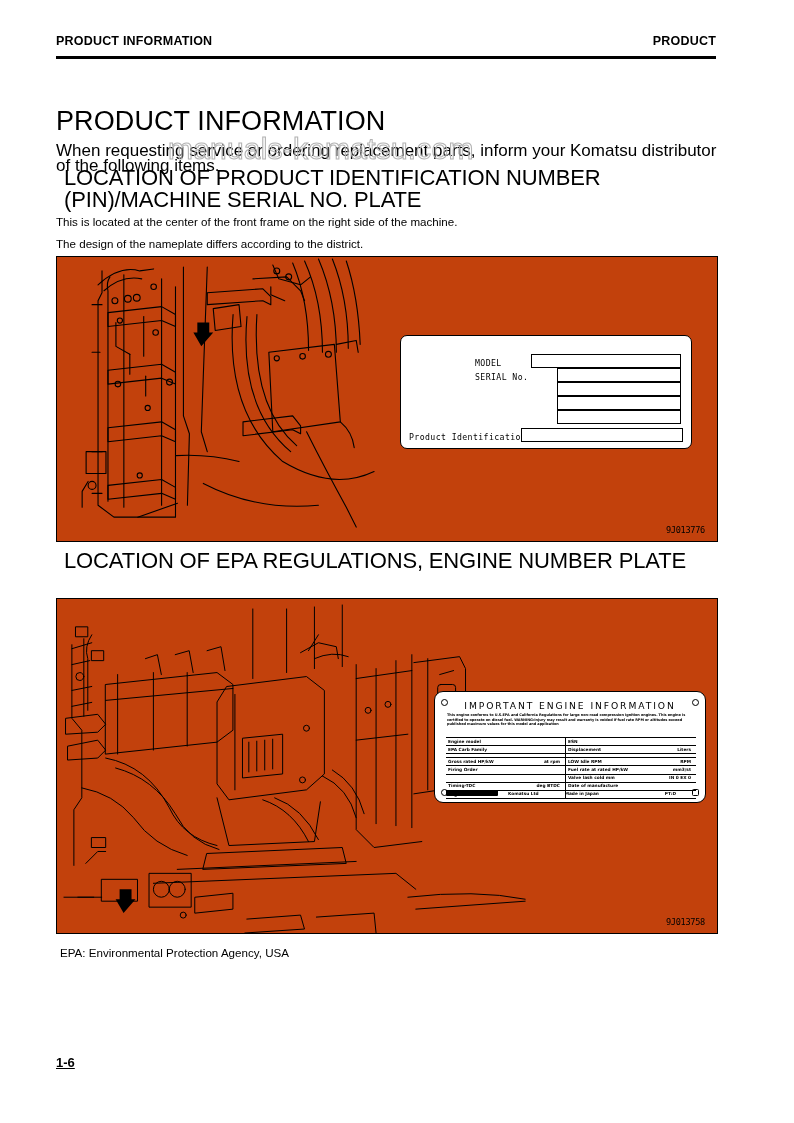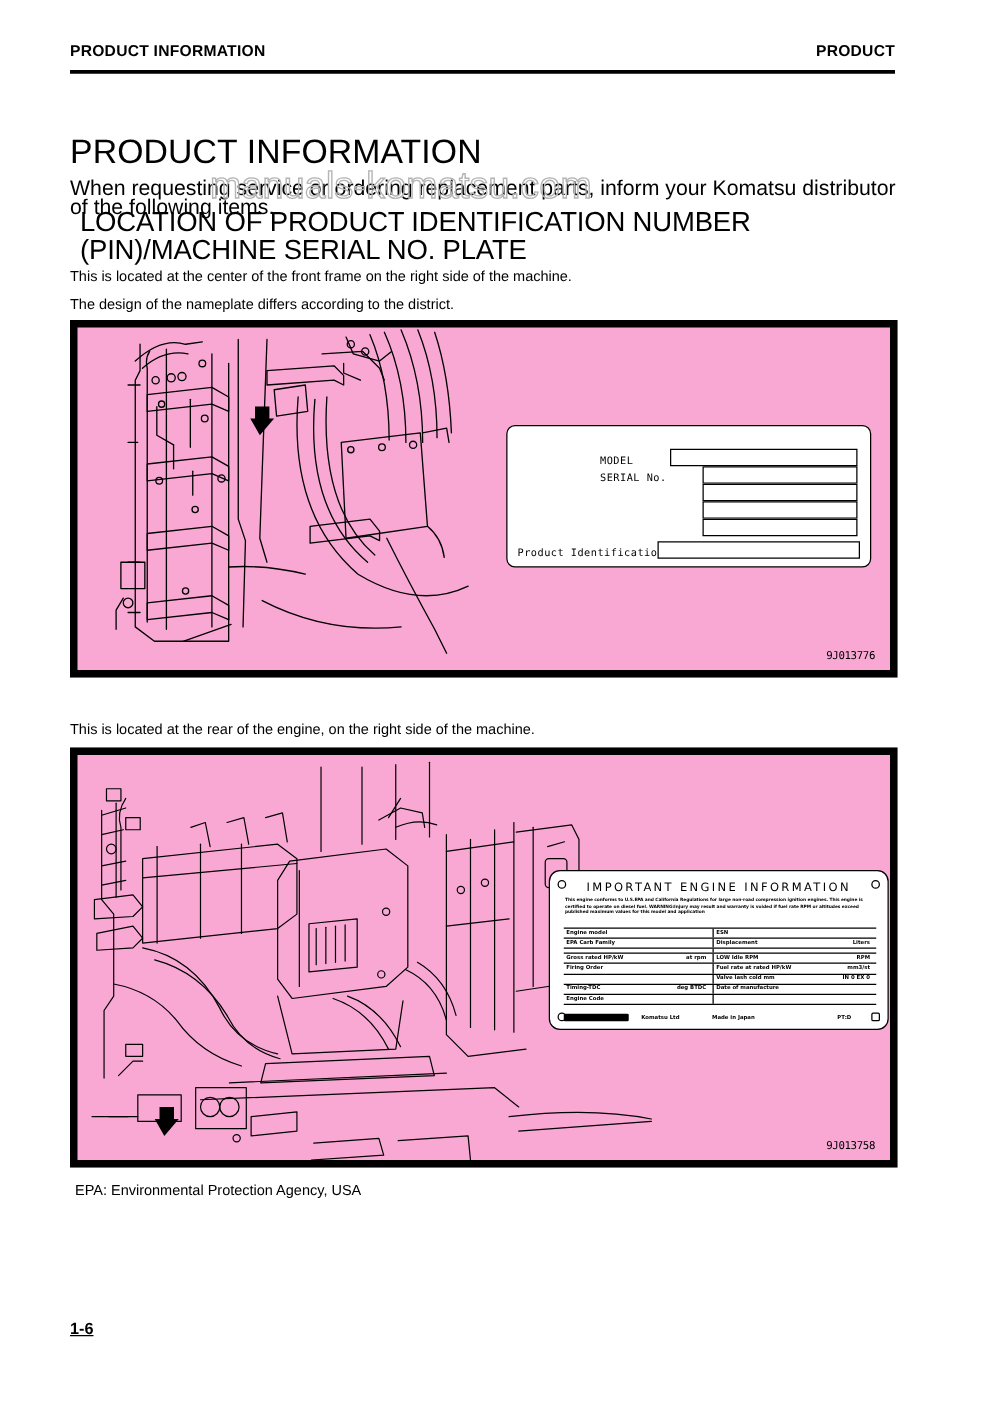--- a/index.html
+++ b/index.html
@@ -53,21 +53,21 @@
   }
 
   .pagenum {
     position: absolute; left: 56px; top: 1055px;
     font-size: 13px; font-weight: bold; text-decoration: underline;
   }
 
   
   .figbox {
     position: absolute; left: 56px;
-    border: 6px solid #000000; background: #f9a8d4;
+    border: 1px solid #000000; background: #c2410c;
   }
   .figbox.one { top: 256px; width: 662px; height: 286px; }
   .figbox.two { top: 598px; width: 662px; height: 336px; }
   .figid {
     position: absolute; right: 12px; bottom: 6px;
     font-size: 8.6px; font-family: "DejaVu Sans Mono", monospace;
     letter-spacing: -.3px;
   }
   .fig-svg { position: absolute; inset: 0; width: 100%; height: 100%; }
 
@@ -77,21 +77,21 @@
     border: 1.4px solid #000; border-radius: 7px; background: #fff;
   }
   .p1-label {
     position: absolute; font-size: 8.2px; letter-spacing: .4px;
     font-family: "DejaVu Sans Mono", monospace;
   }
   .p1-box { position: absolute; border: 1.2px solid #000; background: #fff; }
 
   
   .plate2 {
-    position: absolute; left: 377px; top: 92px; width: 272px; height: 128px;
+    position: absolute; left: 377px; top: 92px; width: 272px; height: 112px;
     border: 1.5px solid #000; border-radius: 9px; background: #fff;
   }
   .p2-title {
     position: absolute; left: 0; top: 8px; width: 100%;
     text-align: center; font-size: 9.2px; letter-spacing: 1.9px;
     font-family: "DejaVu Sans", sans-serif;
   }
   .hole {
     position: absolute; width: 7px; height: 7px;
     border: 1.1px solid #000; border-radius: 50%;
@@ -245,21 +245,21 @@
       <div class="p1-box" style="left:156px; top:60px; width:124px; height:14px;"></div>
       <div class="p1-box" style="left:156px; top:74px; width:124px; height:14px;"></div>
 
       <div class="p1-label" style="left:8px; top:96px;">Product Identification Number</div>
       <div class="p1-box" style="left:120px; top:92px; width:162px; height:14px;"></div>
     </div>
 
     <div class="figid">9J013776</div>
   </div>
 
-  <div class="body b1">This is located at the rear of the engine, on the right side of the machine.</div>
+  <div class="h2 b">LOCATION OF EPA REGULATIONS, ENGINE NUMBER PLATE</div>
 
   <div class="figbox two">
     <svg class="fig-svg" viewBox="0 0 662 336">
       <g fill="none" stroke="#000" stroke-width="1" stroke-linejoin="round" stroke-linecap="round">
 
         <path d="M14 46 L14 120 L24 132 L24 200 L16 212 L16 268"></path>
         <path d="M26 40 L26 118"></path>
         <path d="M34 36 Q26 48 30 60 L30 112"></path>
         <path d="M14 50 L34 44"></path>
           <path d="M14 66 L32 62"></path>

